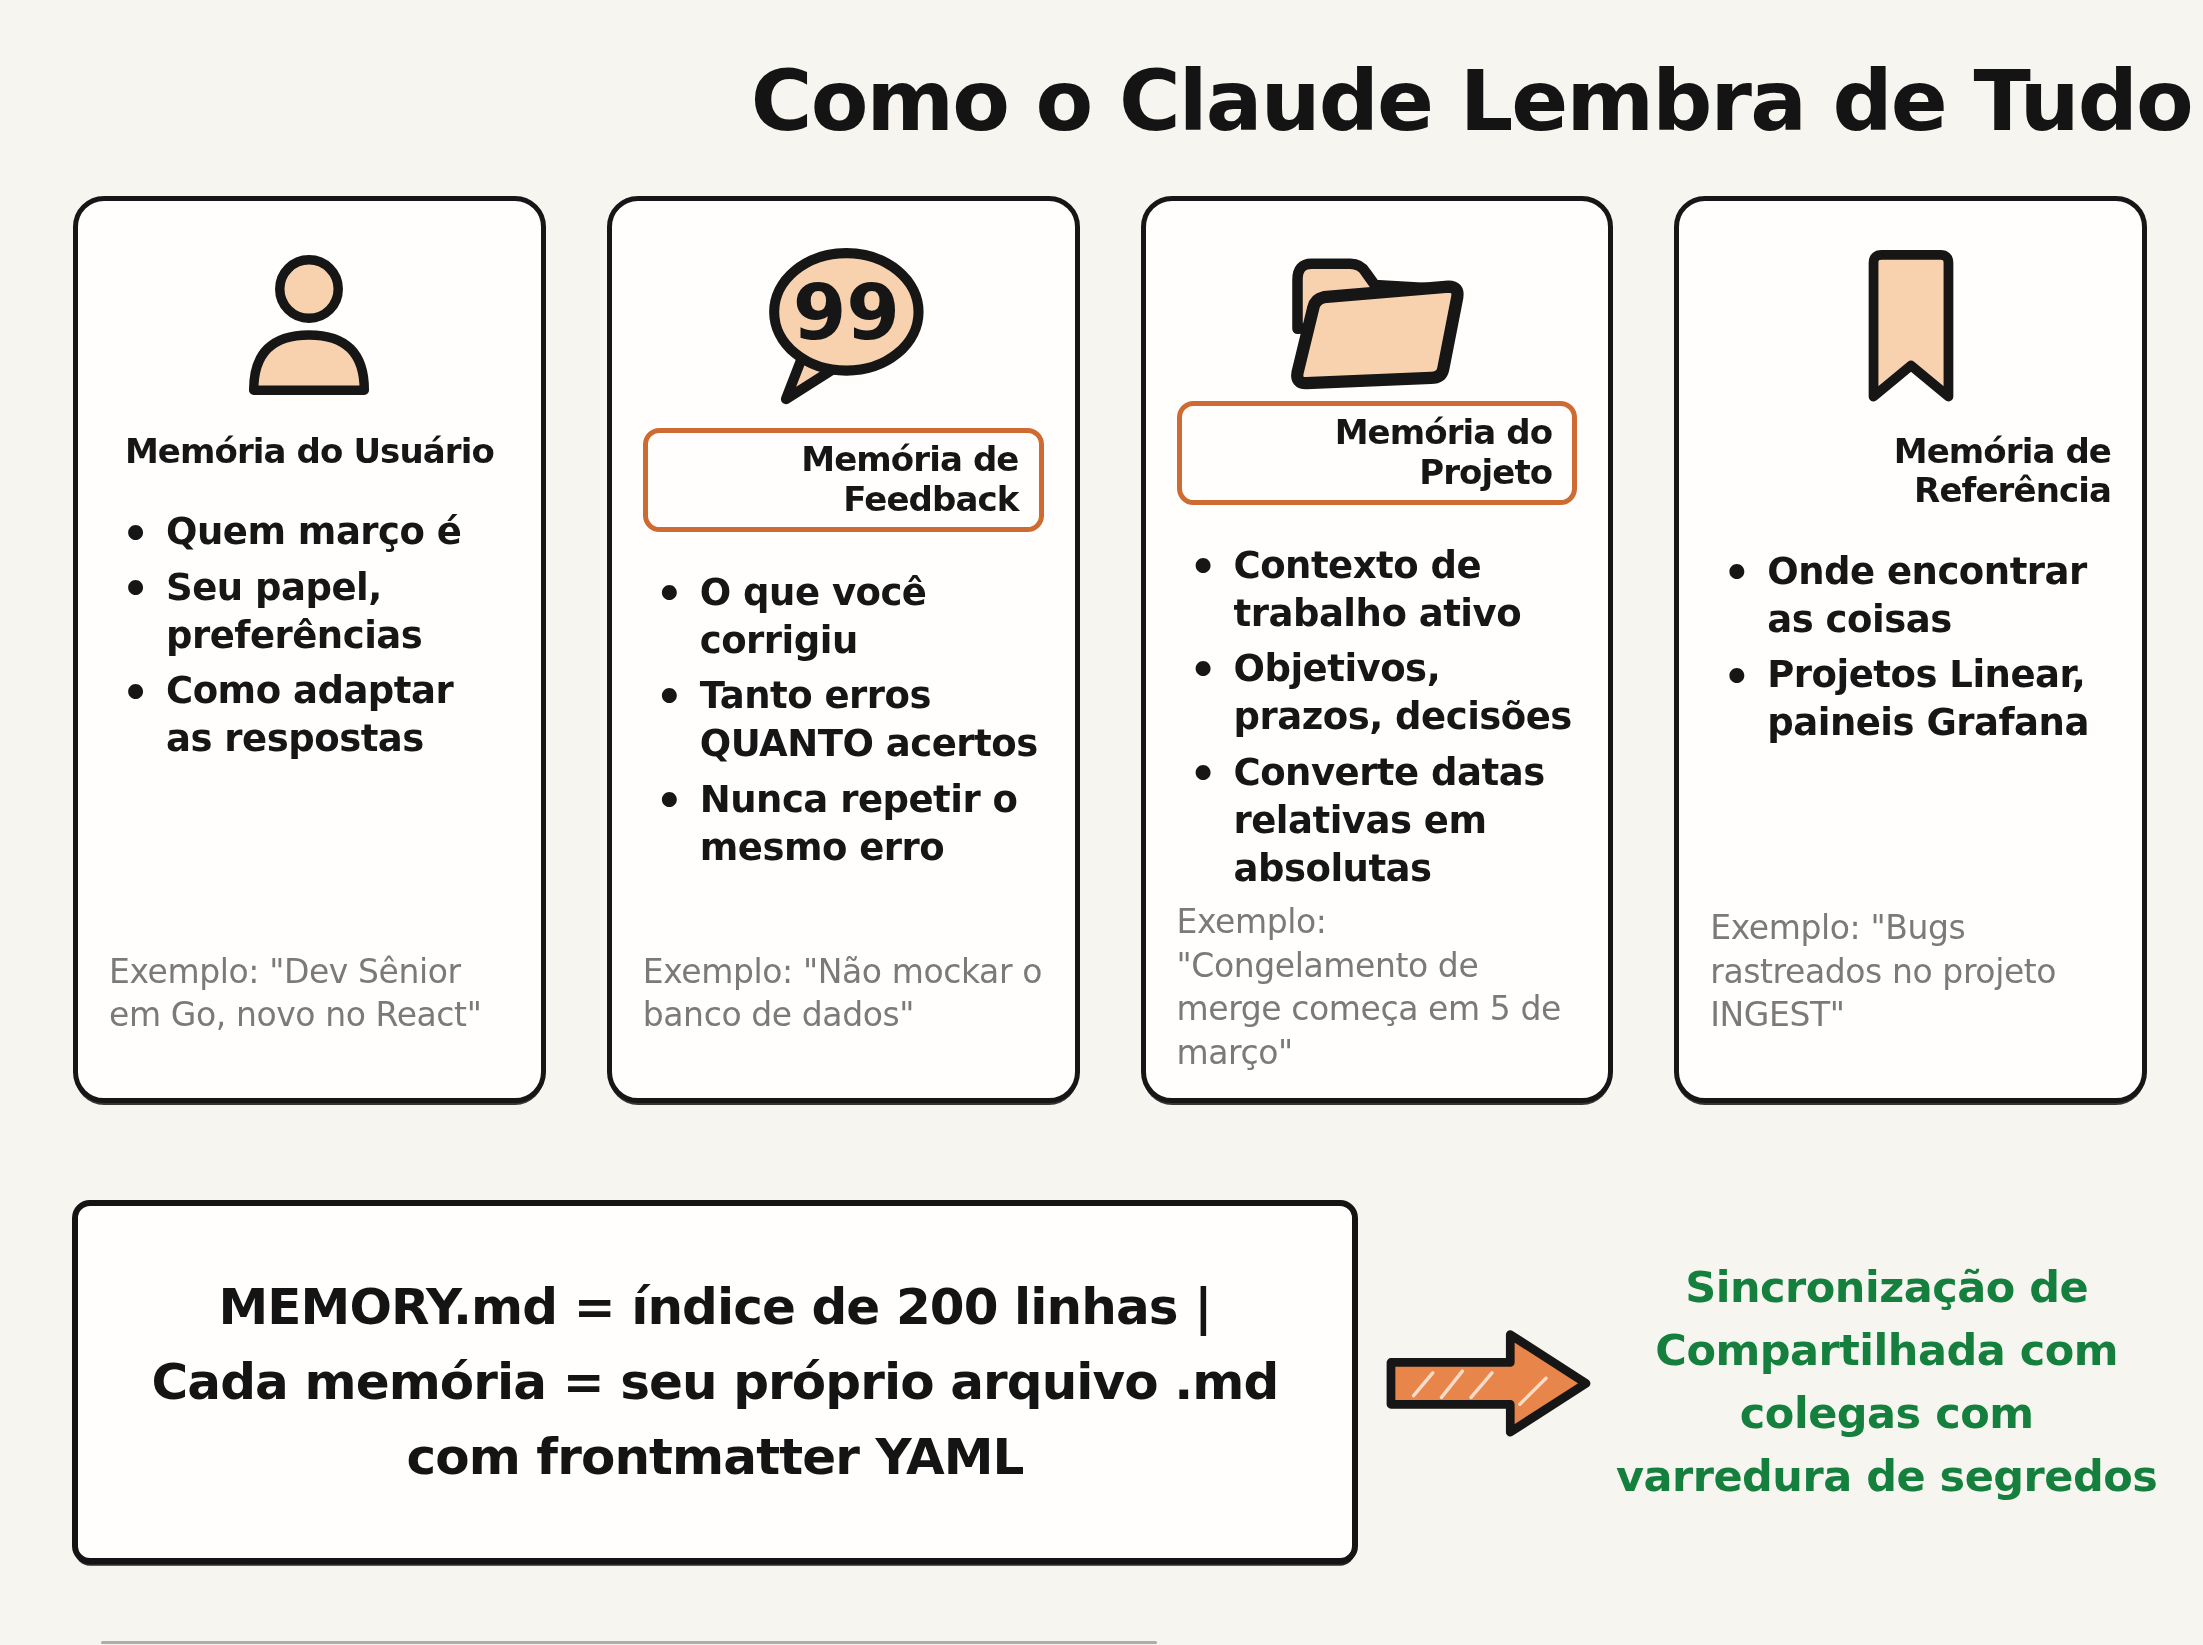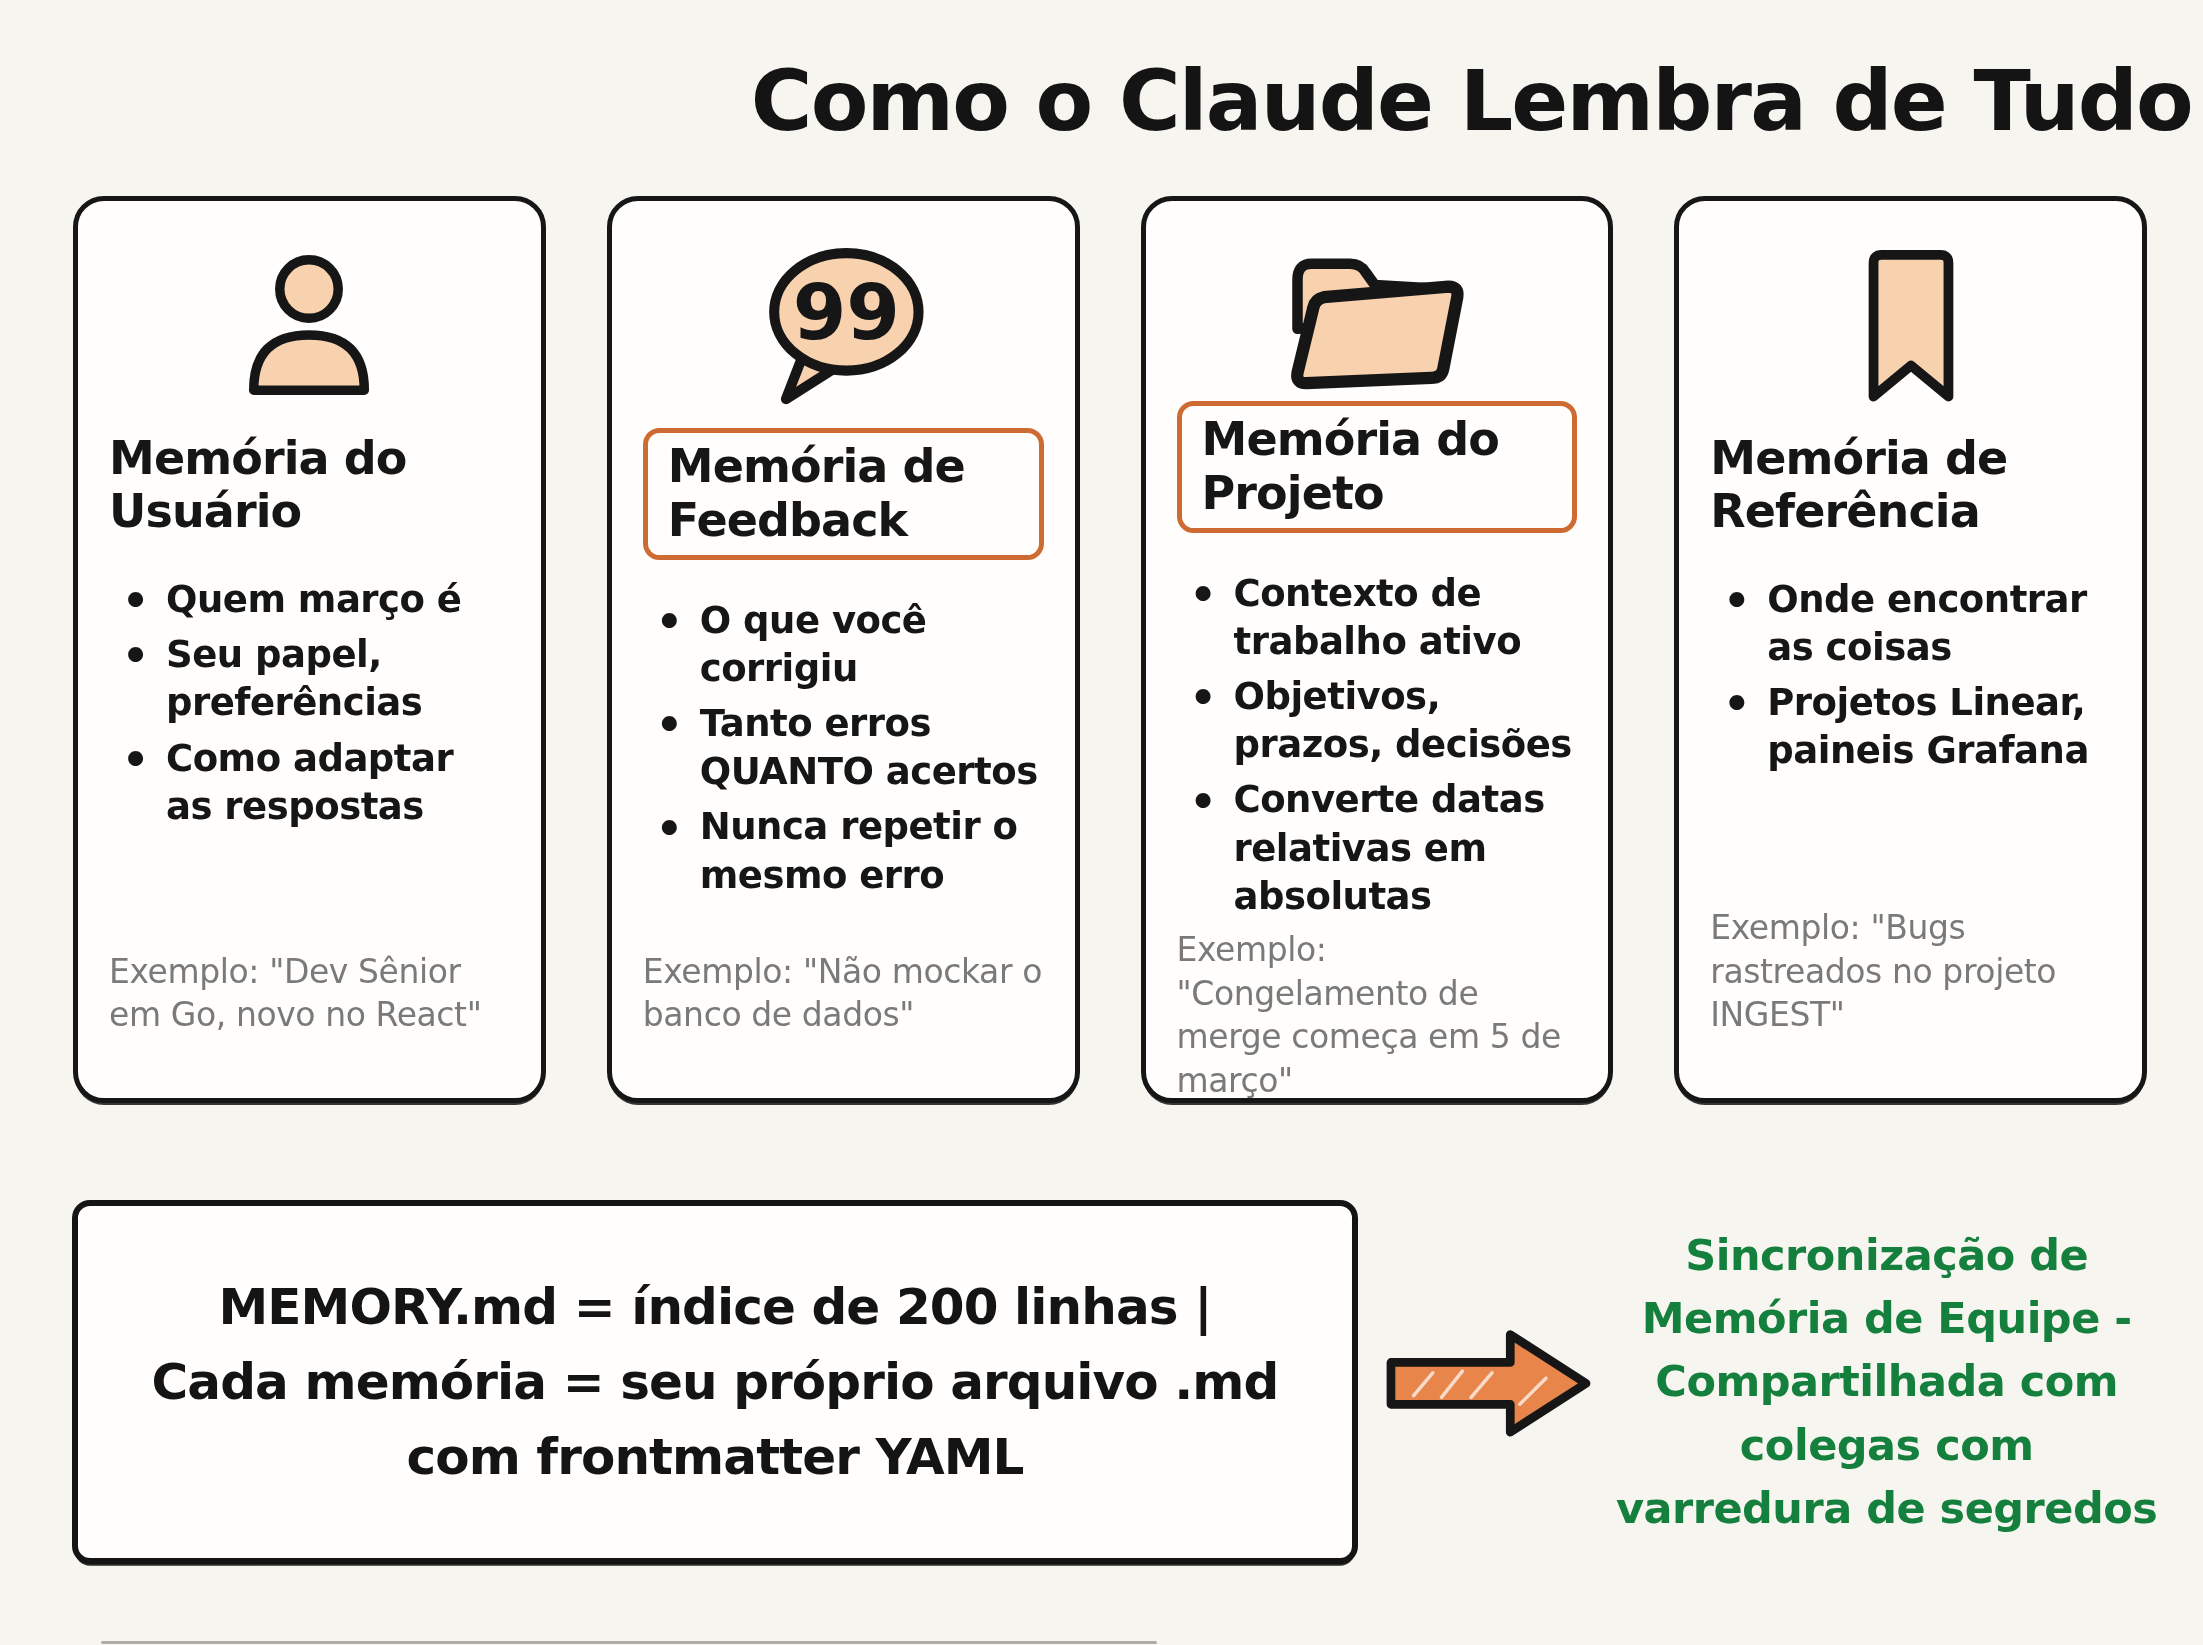--- a/index.html
+++ b/index.html
@@ -34,22 +34,22 @@
     box-shadow:0 3.7px 0 -1.8px rgba(20,20,20,.85);
     display:flex;flex-direction:column;align-items:center;
     padding:0 31px 61px 31px;
   }
   .icon-wrap{
     height:185px;margin-top:33px;
     display:flex;align-items:center;justify-content:center;
   }
   .card-title{
     margin:13px 0 0 0;
-    font-size:46px;font-weight:bold;line-height:1.16;
-    text-align:left;letter-spacing:-0.9px;
+    font-size:34px;font-weight:bold;line-height:1.16;
+    text-align:right;letter-spacing:-0.9px;
   }
   .title-box{
     margin-top:9.2px;
     border:5.5px solid #ce6b32;
     border-radius:16.5px;
     padding:7.3px 20px;
   }
   .title-box .card-title{margin:0;}
   .bullets{
     list-style:none;
@@ -199,21 +199,20 @@
 
     <div class="arrow-wrap">
       <svg class="icon-svg" width="209" height="149" viewBox="0 0 240 170" aria-hidden="true">
         <polygon points="8,62 145,62 145,30 232,86 145,142 145,110 8,110" fill="#e8854a" stroke="#161616" stroke-width="10" stroke-linejoin="round"></polygon>
         <path d="M34 100 L56 74 M66 102 L90 72 M100 102 L124 74 M156 110 L186 80" stroke="#ffffff" stroke-width="4" opacity="0.7" stroke-linecap="round" fill="none"></path>
       </svg>
     </div>
 
     <div class="side-text">
       <div>Sincronização de</div>
-      <div>Memória de Equipe -</div>
       <div>Compartilhada com</div>
       <div>colegas com</div>
       <div>varredura de segredos</div>
     </div>
 
   </div>
 
   <div class="scan-edge-line"></div>
 
 </div>

